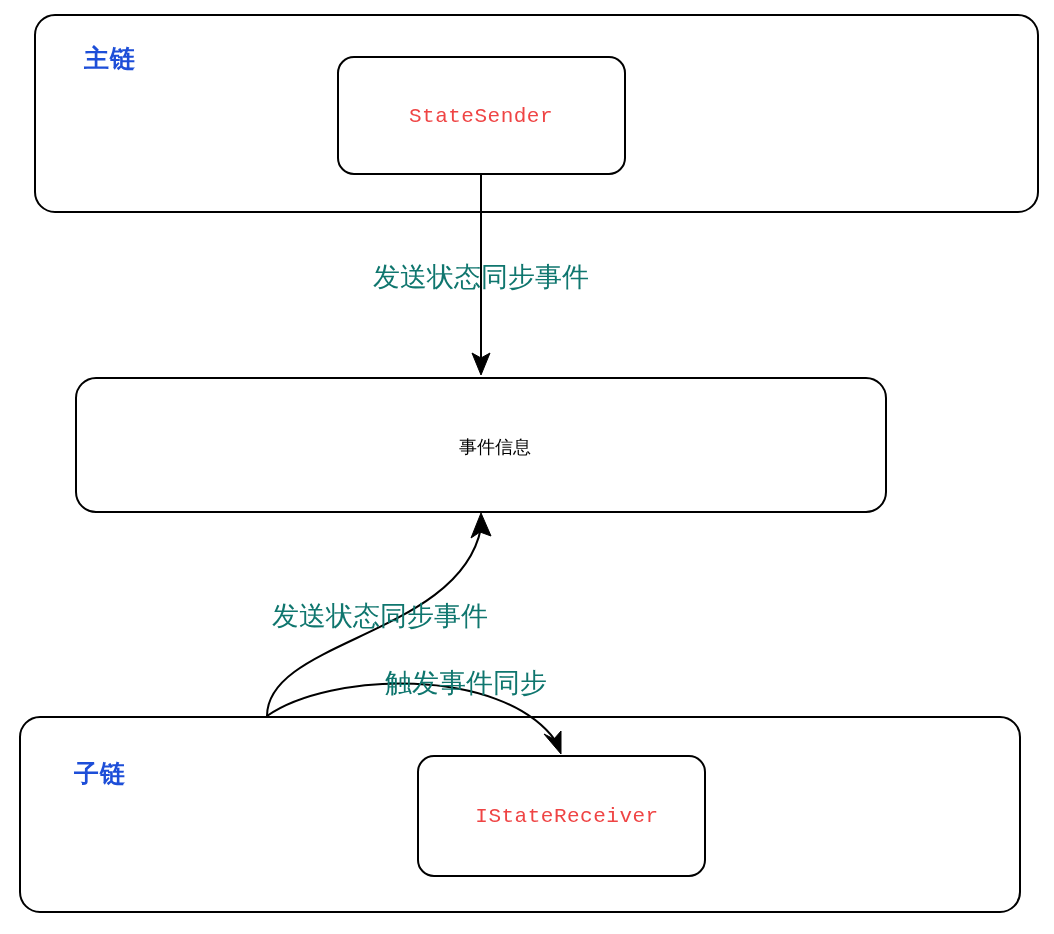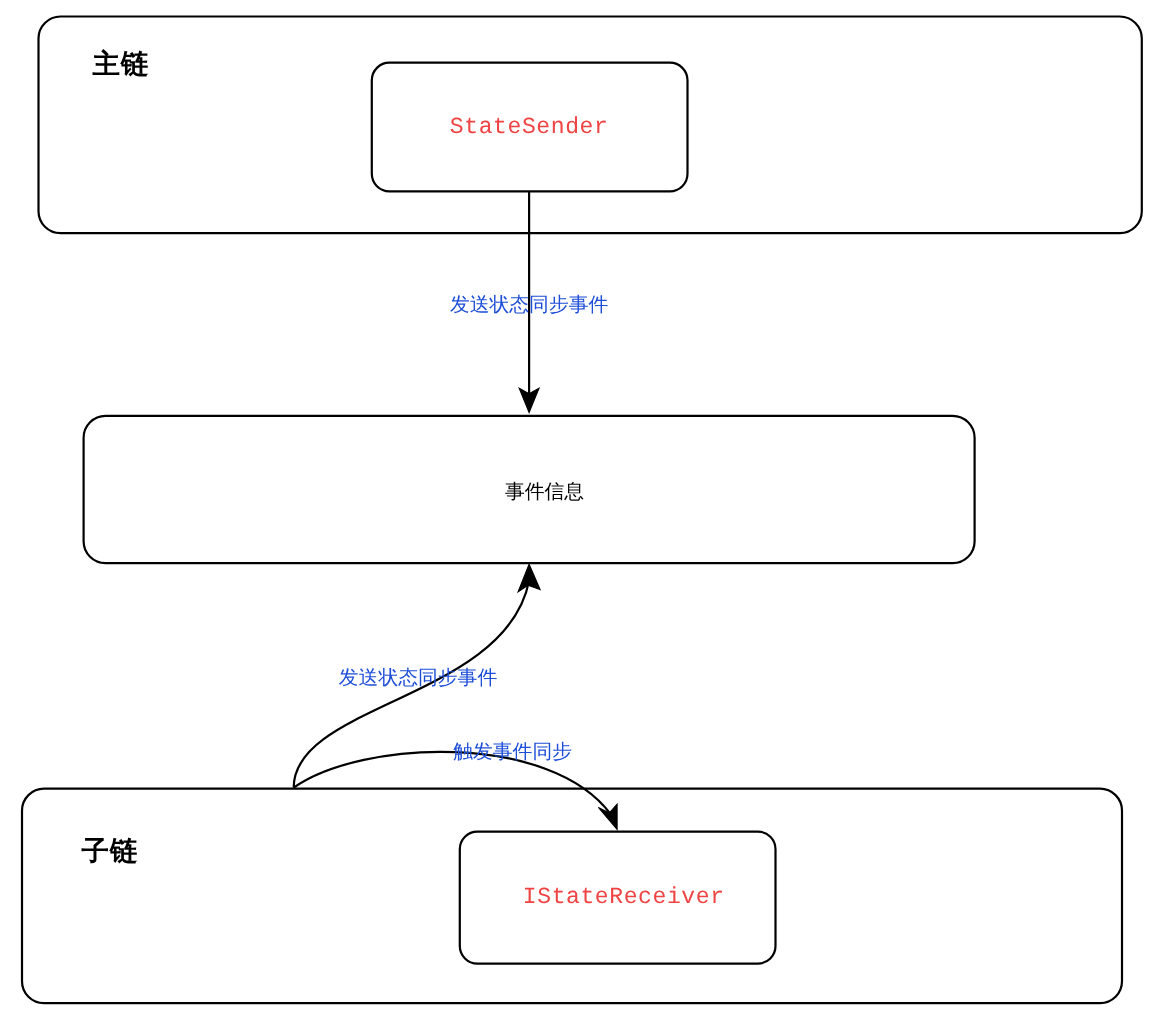--- a/index.html
+++ b/index.html
@@ -41,21 +41,21 @@
   .arrow-head {
     fill: #000000;
     stroke: #000000;
     stroke-width: 1;
     stroke-linejoin: miter;
   }
 
   .txt {
     position: absolute;
     white-space: nowrap;
-    color: #000000;
+    color: #1d4ed8;
   }
   .lane-title {
     font-family: "Liberation Sans", "DejaVu Sans", sans-serif;
     font-size: 25px;
     font-weight: bold;
     letter-spacing: 1px;
   }
   .node-label-mono {
     font-family: Liberation Mono, monospace;
     font-size: 21px;
@@ -63,22 +63,22 @@
     letter-spacing: 0.5px;
   }
   .node-label-cn {
     font-family: Liberation Sans, sans-serif;
     font-size: 18px;
     color: #000000;
     margin-left: 14px;
   }
   .edge-label {
     font-family: Liberation Mono, monospace;
-    font-size: 18px;
-    color: #1d4ed8;
+    font-size: 27px;
+    color: #0f766e;
     background: transparent;
   }
   .centered {
     transform: translate(-50%, -50%);
   }
 </style>
 </head>
 <body>
 
 <div id="canvas">

